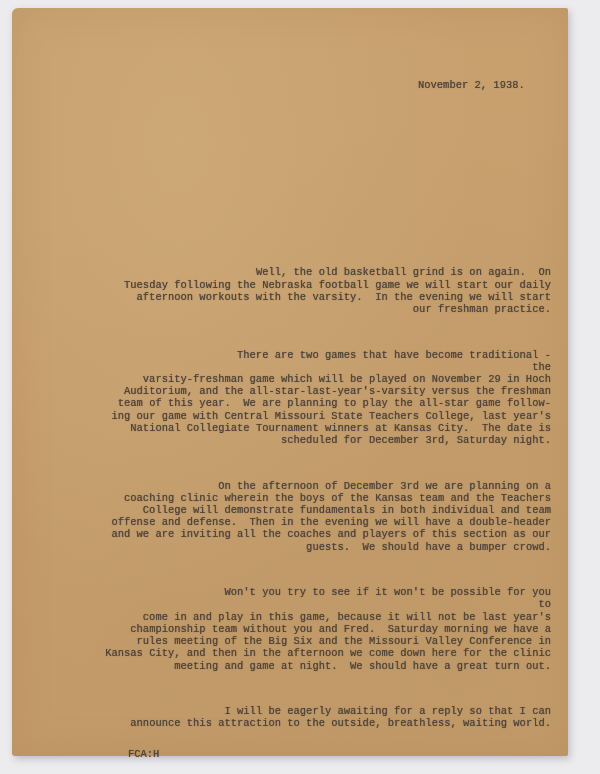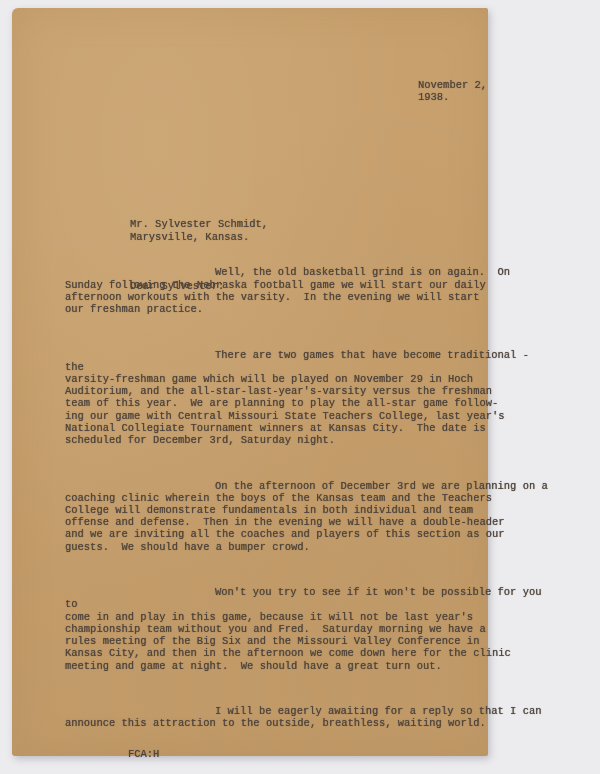--- a/index.html
+++ b/index.html
@@ -11,29 +11,30 @@
     height: 774px;
     background: #ececef;
     position: relative;
     overflow: hidden;
     font-family: "Liberation Mono", "DejaVu Sans Mono", monospace;
   }
   .paper {
     position: absolute;
     left: 12px;
     top: 8px;
-    width: 476px;
+    width: 556px;
     height: 748px;
     background:
       radial-gradient(ellipse at 30% 18%, rgba(255,235,200,0.10), rgba(0,0,0,0) 55%),
       radial-gradient(ellipse at 80% 85%, rgba(120,85,40,0.10), rgba(0,0,0,0) 60%),
       radial-gradient(ellipse at 10% 95%, rgba(120,85,40,0.08), rgba(0,0,0,0) 50%),
       #c7a06e;
     border-radius: 6px 2px 2px 3px;
     box-shadow: 2px 3px 7px rgba(60,55,70,0.25), inset 0 0 40px rgba(150,110,60,0.18);
+    text-align: right;
   }
   .typed {
     position: absolute;
     color: #4e443c;
     font-size: 10.3px;
     line-height: 12.2px;
     white-space: pre-wrap;
     text-shadow: 0 0 1px rgba(82,70,58,0.65), 0.4px 0.4px 0.6px rgba(82,70,58,0.35);
     letter-spacing: 0.1px;
   }
@@ -45,29 +46,24 @@
   .signature-block { left: 306px; top: 704px; }
   .initials       { left: 116px; top: 740px; }
 </style>
 </head>
 <body>
 
 <div class="paper">
 
   <div class="typed date-line">November 2, 1938.</div>
 
-  <div class="typed address-block">
-    <div>Mr. Sylvester Schmidt,
-Marysville, Kansas.</div>
-    <div class="salutation">Dear Sylvester:</div>
-  </div>
 
   <div class="typed letter-body">
     <p>Well, the old basketball grind is on again.  On
-Sunday following the Nebraska football game we will start our daily
+Tuesday following the Nebraska football game we will start our daily
 afternoon workouts with the varsity.  In the evening we will start
 our freshman practice.</p>
     <p>There are two games that have become traditional - the
 varsity-freshman game which will be played on November 29 in Hoch
 Auditorium, and the all-star-last-year's-varsity versus the freshman
 team of this year.  We are planning to play the all-star game follow-
 ing our game with Central Missouri State Teachers College, last year's
 National Collegiate Tournament winners at Kansas City.  The date is
 scheduled for December 3rd, Saturday night.</p>
     <p>On the afternoon of December 3rd we are planning on a

